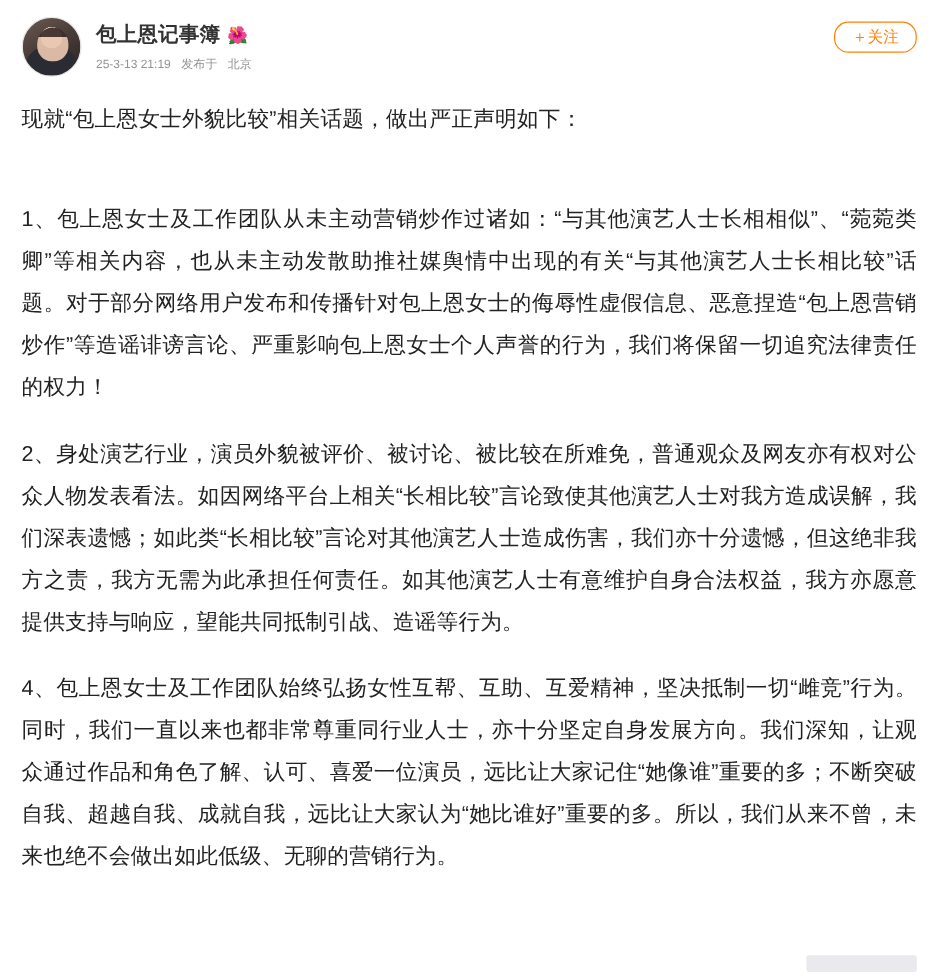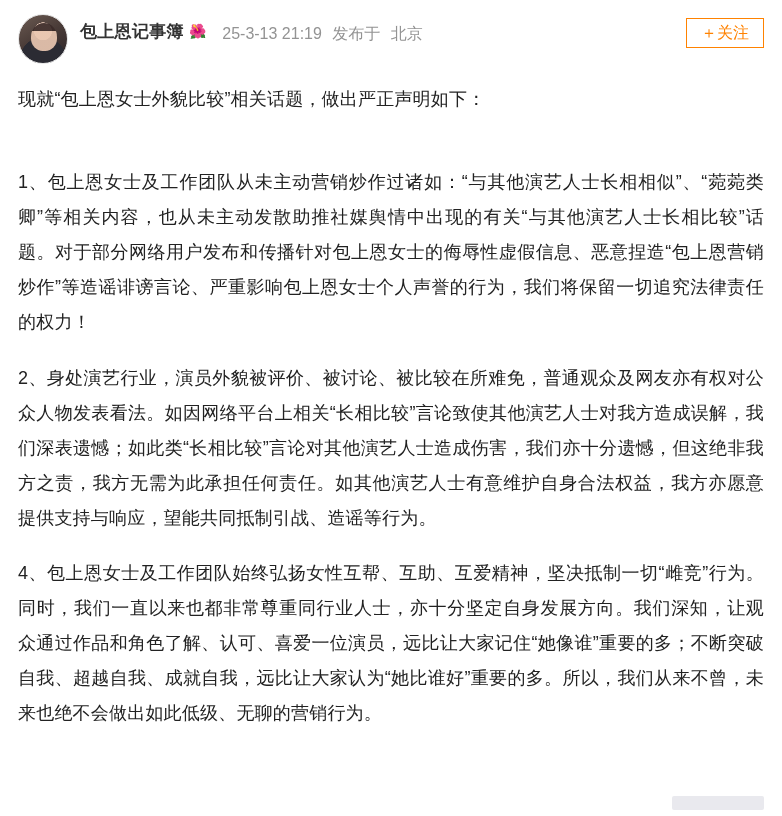--- a/index.html
+++ b/index.html
@@ -48,58 +48,57 @@
     left: 12px;
     top: 8px;
     width: 26px;
     height: 28px;
     border-radius: 50% 50% 45% 45%;
     background: linear-gradient(180deg, #3a2a28 0 28%, #e9c6b0 29% 100%);
     opacity: .92;
   }
   .meta {
     display: flex;
-    flex-direction: row;
+    flex-direction: column;
     justify-content: center;
     padding-top: 3px;
     min-width: 0;
-    gap: 15px;
   }
   .name-row {
     display: flex;
     align-items: center;
     gap: 6px;
   }
   .username {
     font-size: 17px;
     font-weight: bold;
     color: #333;
     letter-spacing: .3px;
   }
   .verify-badge {
     font-size: 14px;
     line-height: 1;
   }
   .time-row {
     margin-top: 7px;
-    font-size: 16px;
+    font-size: 10px;
     color: #939393;
   }
   .time-row .sep {
     padding: 0 3px;
   }
   .follow-btn {
     position: absolute;
     right: 0;
     top: 4px;
     border: 1px solid #ff8200;
     color: #ff8200;
     background: #fff;
-    border-radius: 0;
-    font-size: 16px;
+    border-radius: 12px;
+    font-size: 13px;
     padding: 5px 14px;
     line-height: 1.1;
     cursor: pointer;
     white-space: nowrap;
   }
   .content {
     margin-top: 18px;
     font-size: 18px;
     line-height: 1.95;
     color: #222;

